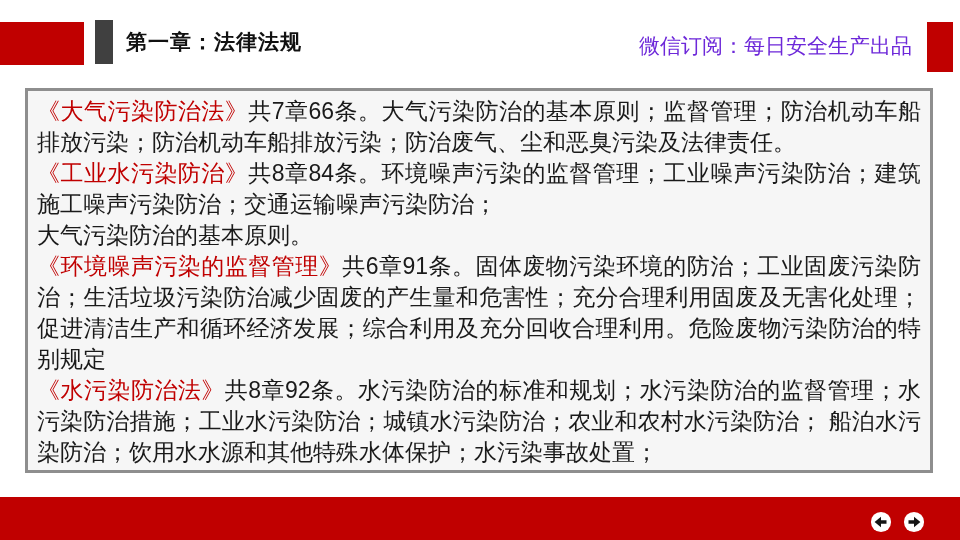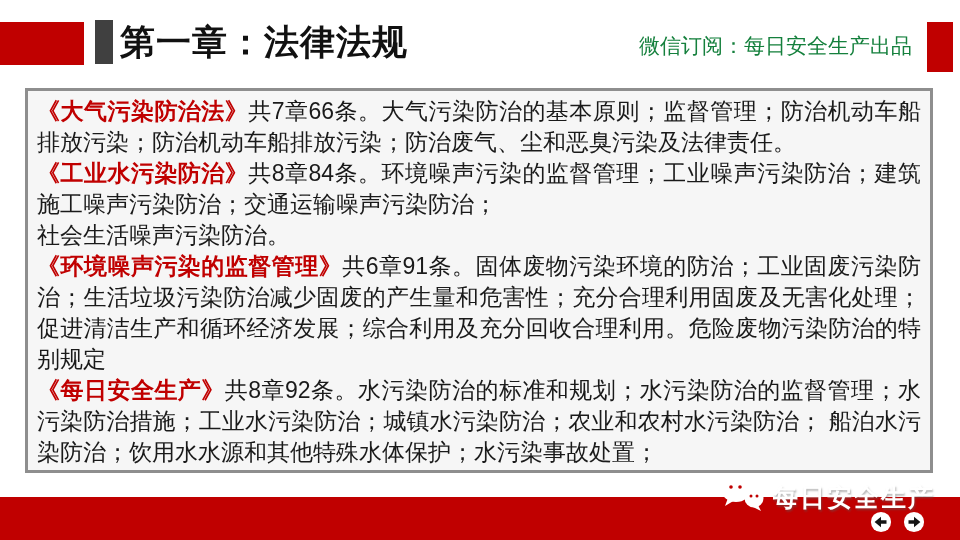--- a/index.html
+++ b/index.html
@@ -4,37 +4,37 @@
 <style>
   html,body{margin:0;padding:0;background:#ffffff;}
   .slide{
     position:relative;width:960px;height:540px;overflow:hidden;background:#ffffff;
     font-family:"Liberation Sans","DejaVu Sans",sans-serif;
   }
   
   .accent-bar-red{position:absolute;left:0;top:22px;width:84px;height:43px;background:#c00000;}
   .accent-sq-gray{position:absolute;left:95px;top:20px;width:18px;height:44px;background:#404040;}
   .page-title{
-    position:absolute;left:120px;top:20px;height:44px;line-height:44px;
-    font-size:35px;font-weight:bold;color:#111111;letter-spacing:1px;white-space:nowrap;
+    position:absolute;left:126px;top:20px;height:44px;line-height:44px;
+    font-size:21px;font-weight:bold;color:#111111;letter-spacing:1px;white-space:nowrap;
   }
   .subscription{
     position:absolute;right:48px;top:32px;height:28px;line-height:28px;
-    font-size:21px;color:#15803d;white-space:nowrap;
+    font-size:21px;color:#6d28d9;white-space:nowrap;
   }
   .corner-square{position:absolute;left:927px;top:22px;width:26px;height:50px;background:#c00000;}
   
   .content-panel{
     position:absolute;left:25px;top:88px;width:908px;height:385px;box-sizing:border-box;
     border:3px solid #8e8e8e;background:#f6f6f6;padding:5px 9px 0 9px;
     font-size:23px;line-height:31px;color:#1a1a1a;
     text-align:justify;text-justify:inter-ideograph;
   }
   .content-panel p{margin:0;padding:0;}
-  .law-name{color:#c00000;font-weight:bold;}
+  .law-name{color:#c00000;font-weight:normal;}
   
   .footer-bar{position:absolute;left:0;top:497px;width:960px;height:43px;background:#c00000;}
   .brand-row{
     position:absolute;right:25px;top:478px;height:38px;
     display:flex;align-items:center;gap:7px;
   }
   .brand-label{
     font-size:25px;font-weight:bold;color:#ffffff;letter-spacing:2px;white-space:nowrap;
     text-shadow:1px 2px 2px rgba(90,90,90,0.45);
   }
@@ -52,44 +52,27 @@
 
   <div class="accent-bar-red"></div>
   <div class="accent-sq-gray"></div>
   <div class="page-title">第一章：法律法规</div>
   <div class="subscription">微信订阅：每日安全生产出品</div>
   <div class="corner-square"></div>
 
   <div class="content-panel">
     <p><span class="law-name">《大气污染防治法》</span><span>共7章66条。大气污染防治的基本原则；监督管理；防治机动车船排放污染；防治机动车船排放污染；防治废气、尘和恶臭污染及法律责任。</span></p>
     <p><span class="law-name">《工业水污染防治》</span><span>共8章84条。环境噪声污染的监督管理；工业噪声污染防治；建筑施工噪声污染防治；交通运输噪声污染防治；</span></p>
-    <p><span class="law-name"></span><span>社会生活噪声污染防治。</span></p>
+    <p><span class="law-name"></span><span>大气污染防治的基本原则。</span></p>
     <p><span class="law-name">《环境噪声污染的监督管理》</span><span>共6章91条。固体废物污染环境的防治；工业固废污染防治；生活垃圾污染防治减少固废的产生量和危害性；充分合理利用固废及无害化处理；促进清洁生产和循环经济发展；综合利用及充分回收合理利用。危险废物污染防治的特别规定</span></p>
-    <p><span class="law-name">《每日安全生产》</span><span>共8章92条。水污染防治的标准和规划；水污染防治的监督管理；水污染防治措施；工业水污染防治；城镇水污染防治；农业和农村水污染防治； 船泊水污染防治；饮用水水源和其他特殊水体保护；水污染事故处置；</span></p>
+    <p><span class="law-name">《水污染防治法》</span><span>共8章92条。水污染防治的标准和规划；水污染防治的监督管理；水污染防治措施；工业水污染防治；城镇水污染防治；农业和农村水污染防治； 船泊水污染防治；饮用水水源和其他特殊水体保护；水污染事故处置；</span></p>
   </div>
 
   <div class="footer-bar"></div>
 
-  <div class="brand-row">
-    <span>
-      <svg width="46" height="38" viewBox="0 0 46 38">
-
-        <ellipse cx="16" cy="14" rx="14.5" ry="12" fill="#ffffff"></ellipse>
-        <path d="M8 22 L5 30 L15 24 Z" fill="#ffffff"></path>
-        <circle cx="11" cy="11" r="1.8" fill="#c00000"></circle>
-        <circle cx="20" cy="11" r="1.8" fill="#c00000"></circle>
-
-        <circle cx="34" cy="22" r="9.5" fill="#ffffff"></circle>
-        <path d="M38 29 L41 35 L33 31 Z" fill="#ffffff"></path>
-        <circle cx="31" cy="20" r="1.5" fill="#c00000"></circle>
-        <circle cx="37" cy="20" r="1.5" fill="#c00000"></circle>
-      </svg>
-    </span>
-    <span class="brand-label">每日安全生产</span>
-  </div>
 
   <div class="nav-row">
     <button class="nav-btn">
       <span>
         <svg width="22" height="22" viewBox="0 0 24 24">
           <circle cx="12" cy="12" r="11" fill="#ffffff"></circle>
           <path d="M18 10 L12 10 L12 6.2 L5 12 L12 17.8 L12 14 L18 14 Z" fill="#141414"></path>
         </svg>
       </span>
     </button>

